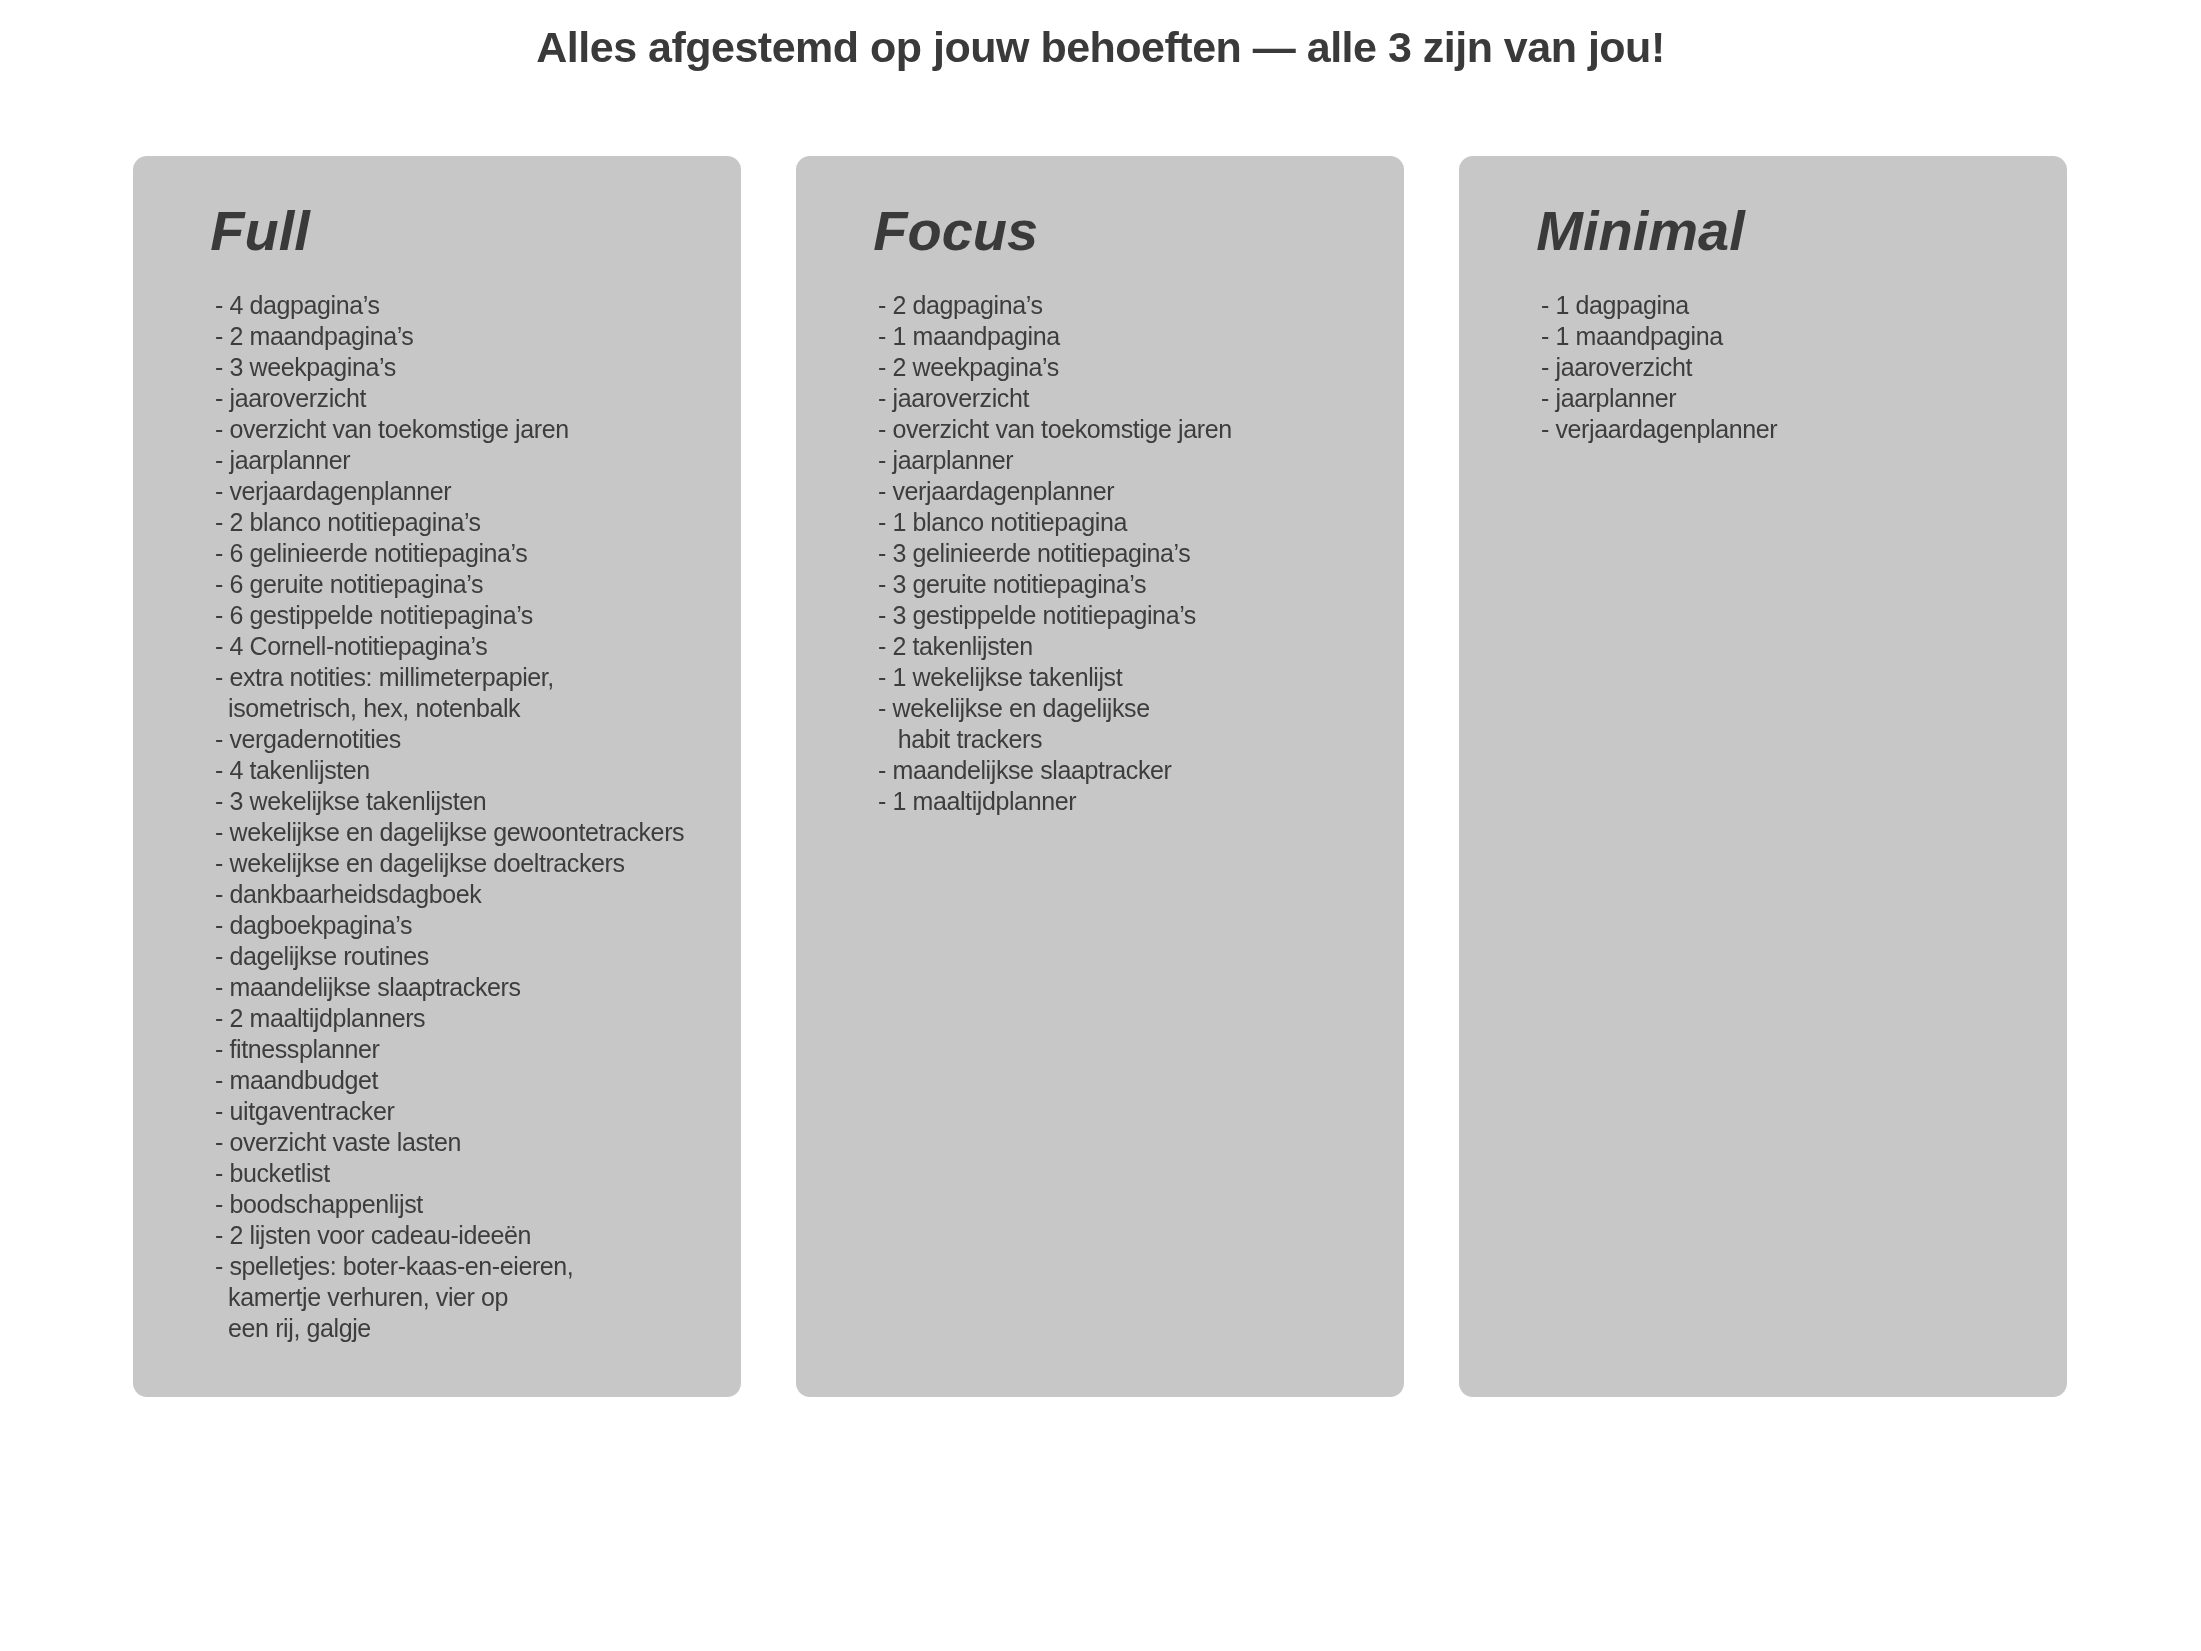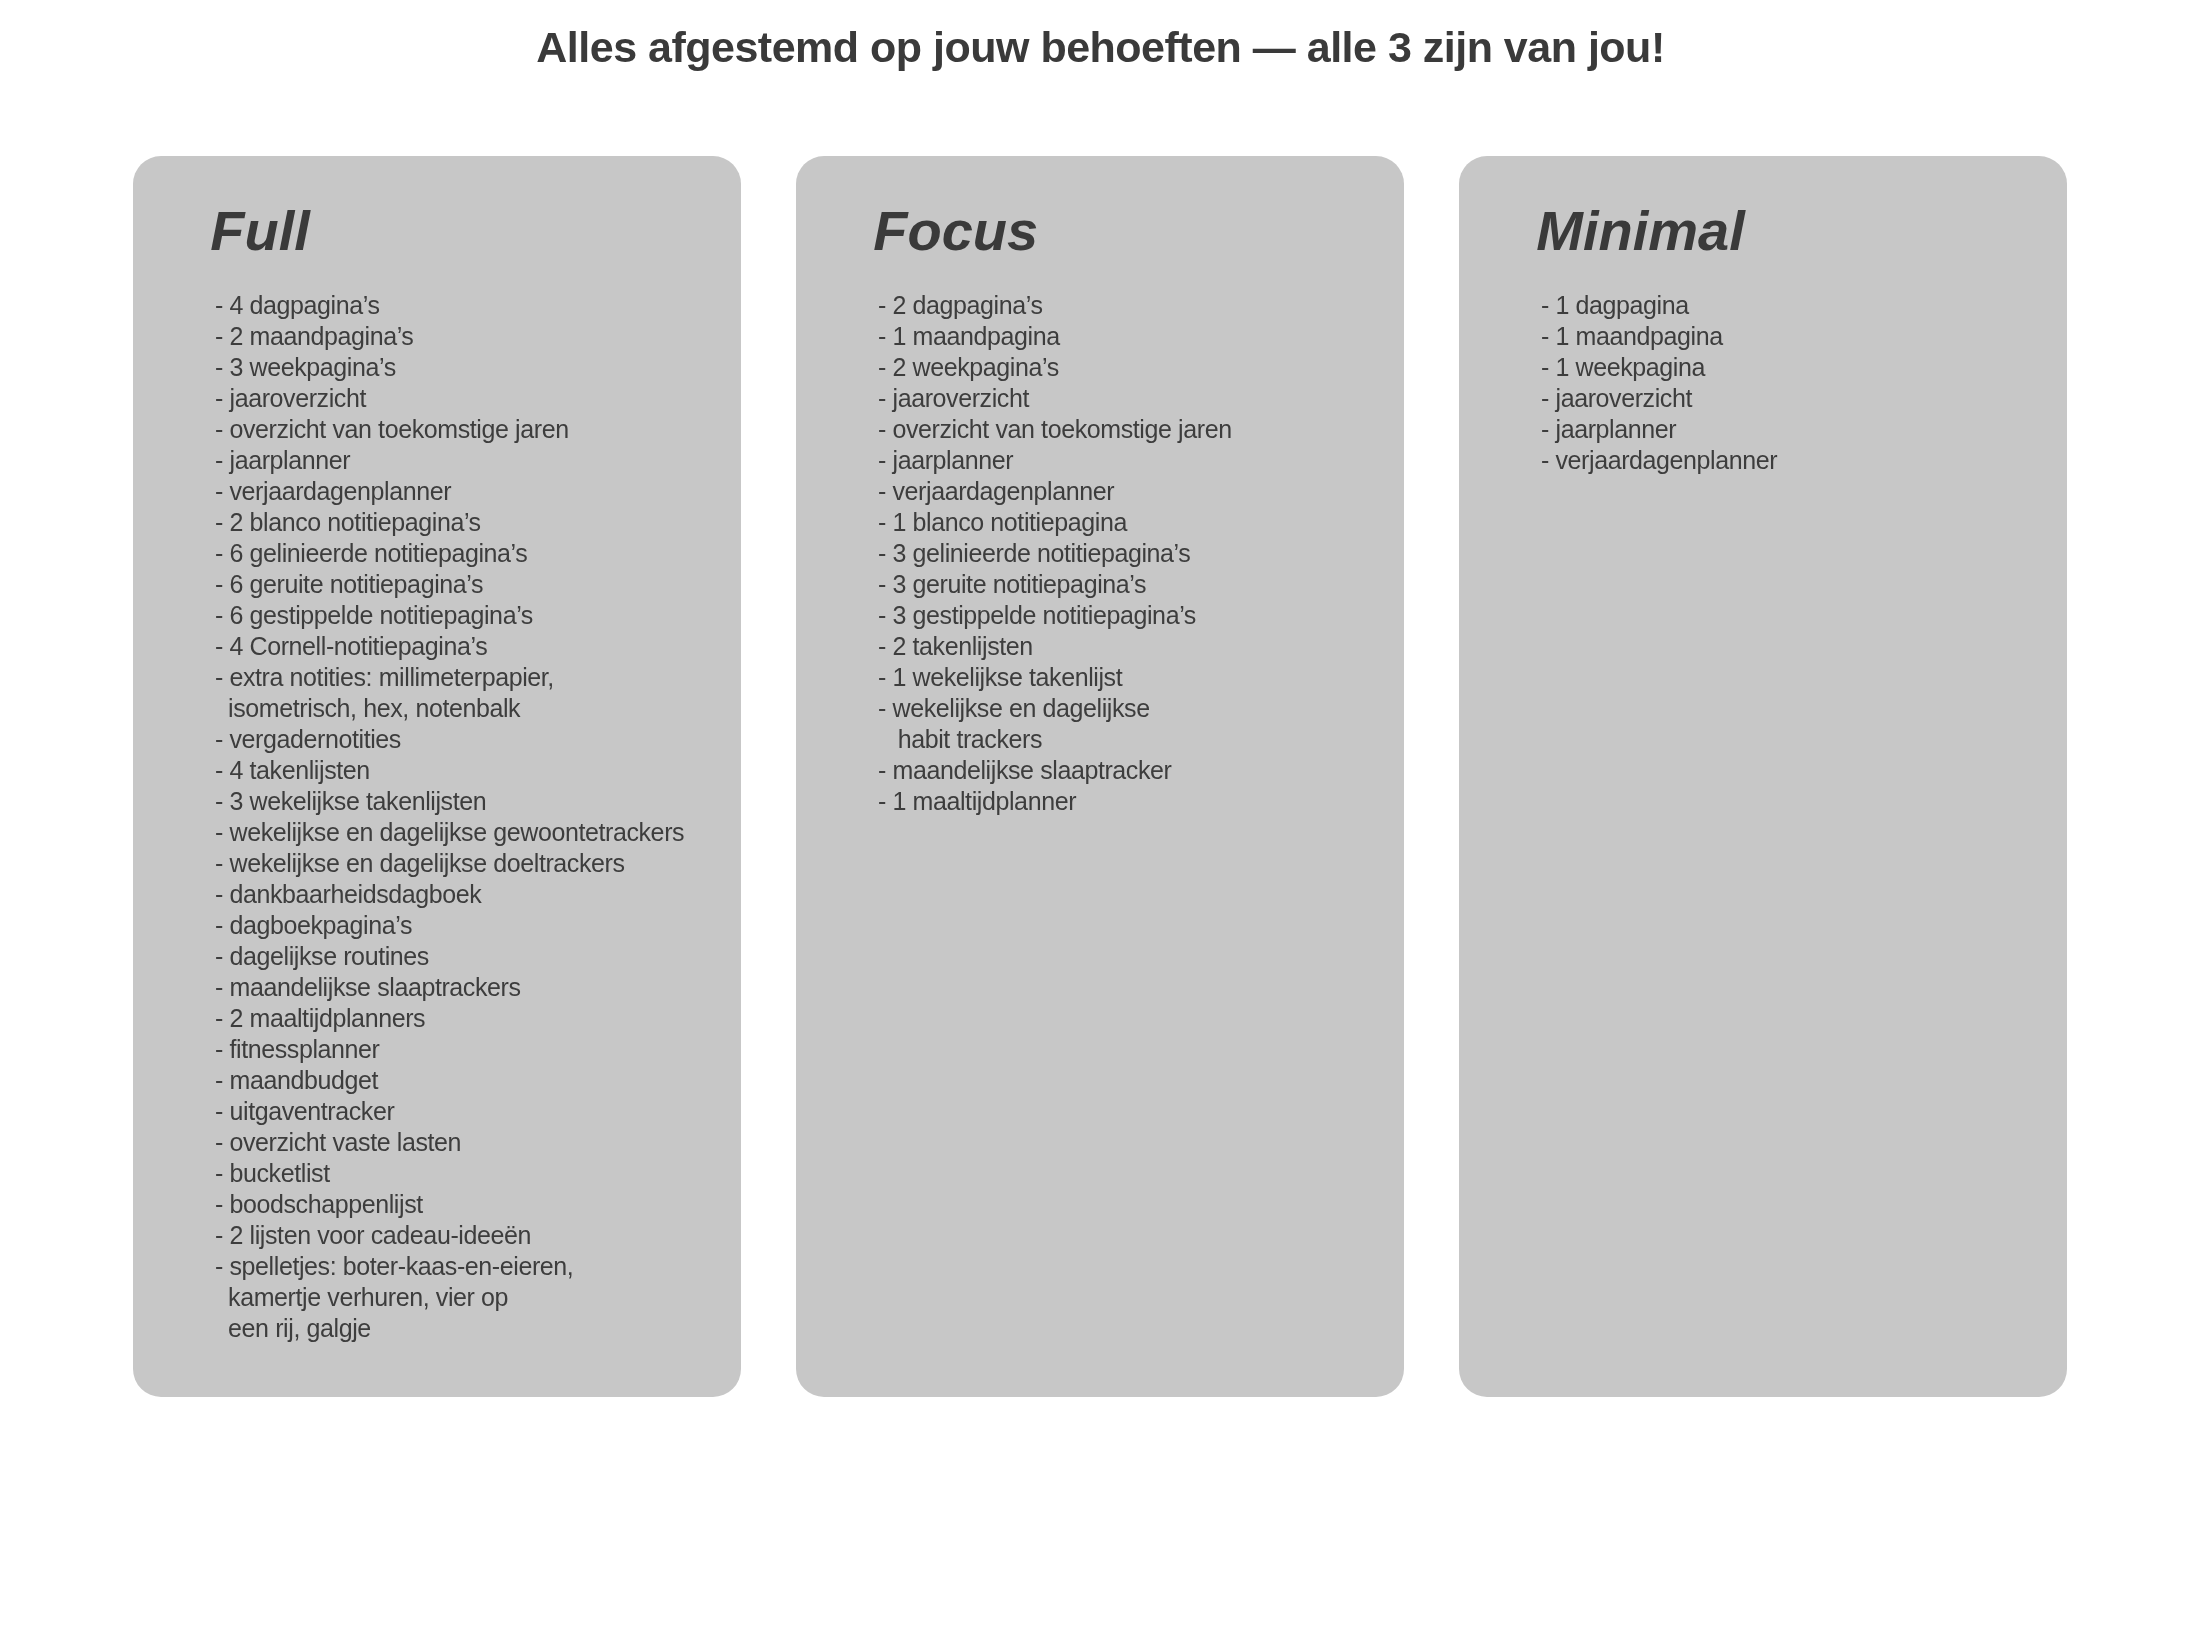--- a/index.html
+++ b/index.html
@@ -36,21 +36,21 @@
     display: flex;
     gap: 55px;
     padding: 0 133px;
     margin-top: 81px;
   }
   .card {
     flex: 0 0 auto;
     width: 608px;
     height: 1241px;
     background: #c7c7c7;
-    border-radius: 28px;
+    border-radius: 14px;
     box-sizing: border-box;
     padding: 46px 0 0 58px;
   }
   .card-title {
     margin: 0 0 0 19.3px;
     font-size: 56px;
     line-height: 1.05;
     font-style: italic;
     font-weight: bold;
     color: #3a3a3a;
@@ -81,16 +81,16 @@
     <div class="card-list"><div class="line">- 4 dagpagina’s</div><div class="line">- 2 maandpagina’s</div><div class="line">- 3 weekpagina’s</div><div class="line">- jaaroverzicht</div><div class="line">- overzicht van toekomstige jaren</div><div class="line">- jaarplanner</div><div class="line">- verjaardagenplanner</div><div class="line">- 2 blanco notitiepagina’s</div><div class="line">- 6 gelinieerde notitiepagina’s</div><div class="line">- 6 geruite notitiepagina’s</div><div class="line">- 6 gestippelde notitiepagina’s</div><div class="line">- 4 Cornell-notitiepagina’s</div><div class="line">- extra notities: millimeterpapier,</div><div class="line">  isometrisch, hex, notenbalk</div><div class="line">- vergadernotities</div><div class="line">- 4 takenlijsten</div><div class="line">- 3 wekelijkse takenlijsten</div><div class="line">- wekelijkse en dagelijkse gewoontetrackers</div><div class="line">- wekelijkse en dagelijkse doeltrackers</div><div class="line">- dankbaarheidsdagboek</div><div class="line">- dagboekpagina’s</div><div class="line">- dagelijkse routines</div><div class="line">- maandelijkse slaaptrackers</div><div class="line">- 2 maaltijdplanners</div><div class="line">- fitnessplanner</div><div class="line">- maandbudget</div><div class="line">- uitgaventracker</div><div class="line">- overzicht vaste lasten</div><div class="line">- bucketlist</div><div class="line">- boodschappenlijst</div><div class="line">- 2 lijsten voor cadeau-ideeën</div><div class="line">- spelletjes: boter-kaas-en-eieren,</div><div class="line">  kamertje verhuren, vier op</div><div class="line">  een rij, galgje</div></div>
   </section>
 
   <section class="card">
     <h2 class="card-title">Focus</h2>
     <div class="card-list"><div class="line">- 2 dagpagina’s</div><div class="line">- 1 maandpagina</div><div class="line">- 2 weekpagina’s</div><div class="line">- jaaroverzicht</div><div class="line">- overzicht van toekomstige jaren</div><div class="line">- jaarplanner</div><div class="line">- verjaardagenplanner</div><div class="line">- 1 blanco notitiepagina</div><div class="line">- 3 gelinieerde notitiepagina’s</div><div class="line">- 3 geruite notitiepagina’s</div><div class="line">- 3 gestippelde notitiepagina’s</div><div class="line">- 2 takenlijsten</div><div class="line">- 1 wekelijkse takenlijst</div><div class="line">- wekelijkse en dagelijkse</div><div class="line">   habit trackers</div><div class="line">- maandelijkse slaaptracker</div><div class="line">- 1 maaltijdplanner</div></div>
   </section>
 
   <section class="card">
     <h2 class="card-title">Minimal</h2>
-    <div class="card-list"><div class="line">- 1 dagpagina</div><div class="line">- 1 maandpagina</div><div class="line">- 1 weekpagina</div><div class="line">- jaaroverzicht</div><div class="line">- jaarplanner</div><div class="line">- verjaardagenplanner</div></div>
+    <div class="card-list"><div class="line">- 1 dagpagina</div><div class="line">- 1 maandpagina</div><div class="line">- jaaroverzicht</div><div class="line">- jaarplanner</div><div class="line">- verjaardagenplanner</div></div>
   </section>
 </main>
 
 
 </body></html>

